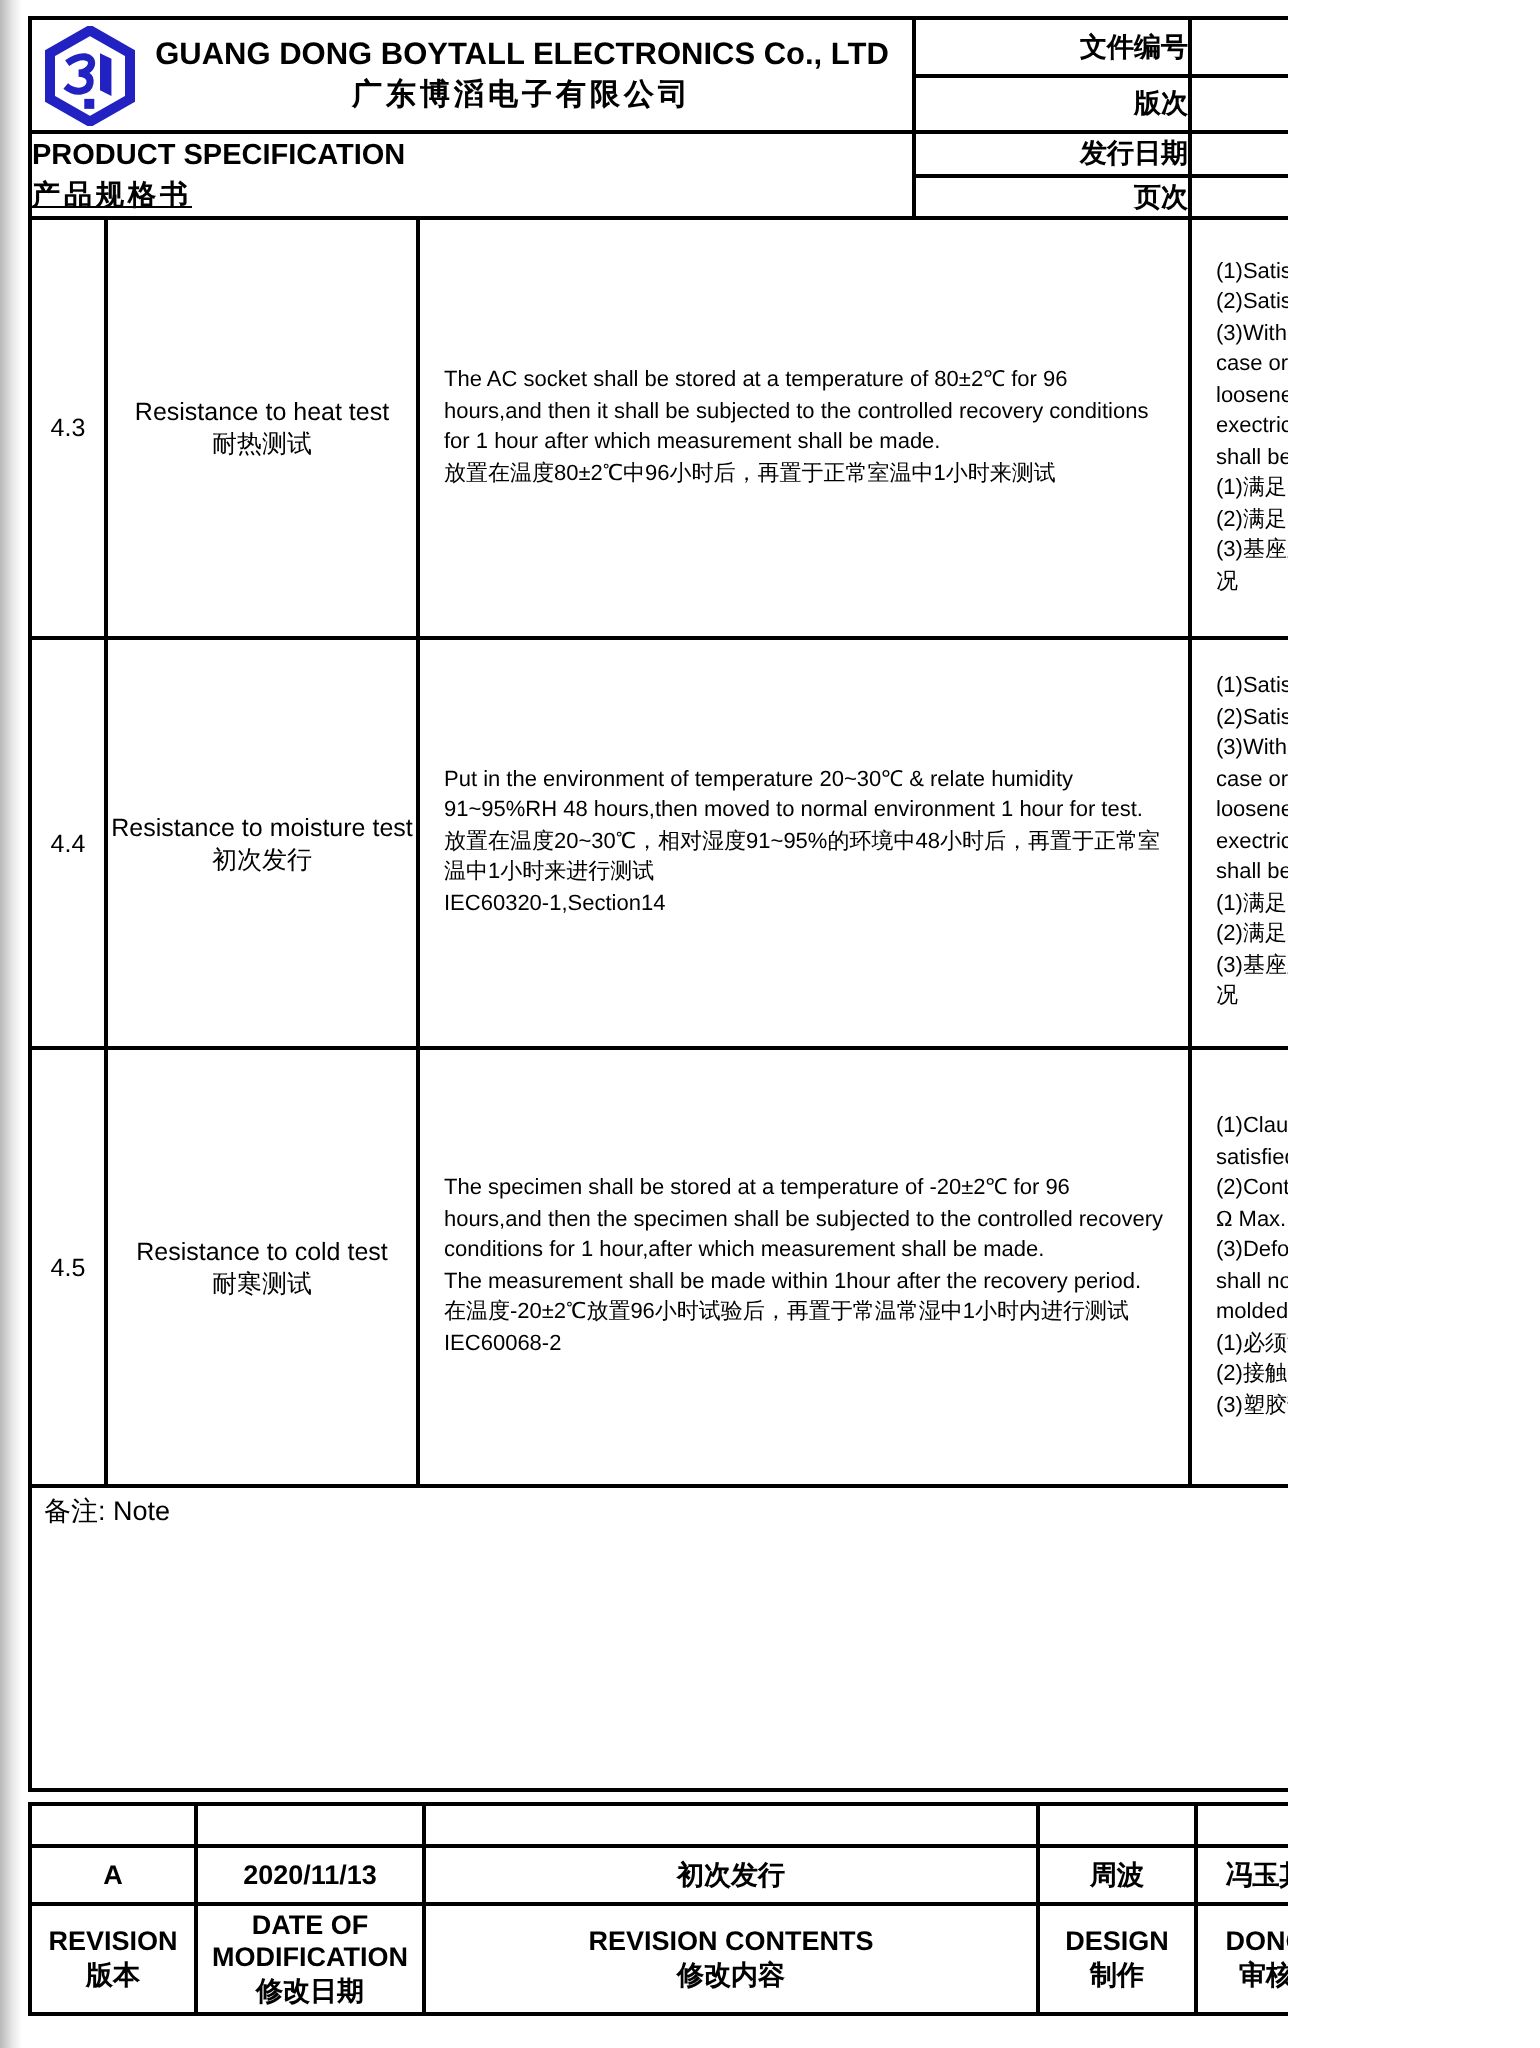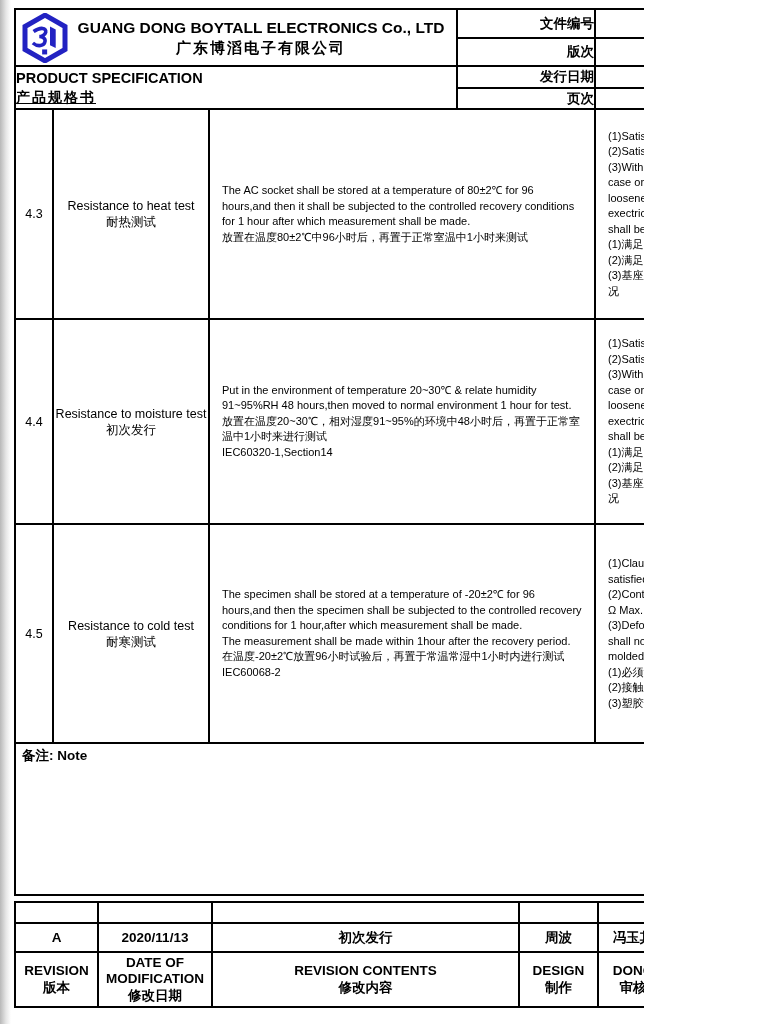--- a/index.html
+++ b/index.html
@@ -26,21 +26,21 @@
   .title-en{font-weight:bold;font-size:14.5px;}
   .title-cn{font-weight:bold;font-size:14px;letter-spacing:2px;text-decoration:underline;}
   .fld-label,.fld-value{text-align:right;font-weight:bold;font-size:13.5px;}
 
   
   .main{left:14px;top:108px;width:741px;}
   .no-cell{text-align:center;font-size:12.5px;margin-left:40px;}
   .name-cell{text-align:center;font-size:12.5px;line-height:16px;}
   .txt-cell{font-size:11px;line-height:15.5px;padding:2px 12px;
     white-space:pre-line;text-align:left;vertical-align:middle;word-wrap:break-word;}
-  .notes-cell{vertical-align:top;font-weight:bold;font-size:13.5px;padding:3px 6px;}
+  .notes-cell{vertical-align:top;font-weight:normal;font-size:13.5px;padding:3px 6px;}
 
   
   .footer{left:14px;top:901px;width:741px;}
   .rev-data{text-align:center;font-weight:bold;font-size:13.5px;}
   .rev-label{text-align:center;font-weight:bold;font-size:13.5px;
     line-height:16.5px;white-space:pre-line;}
 </style>
 </head>
 <body>
 

